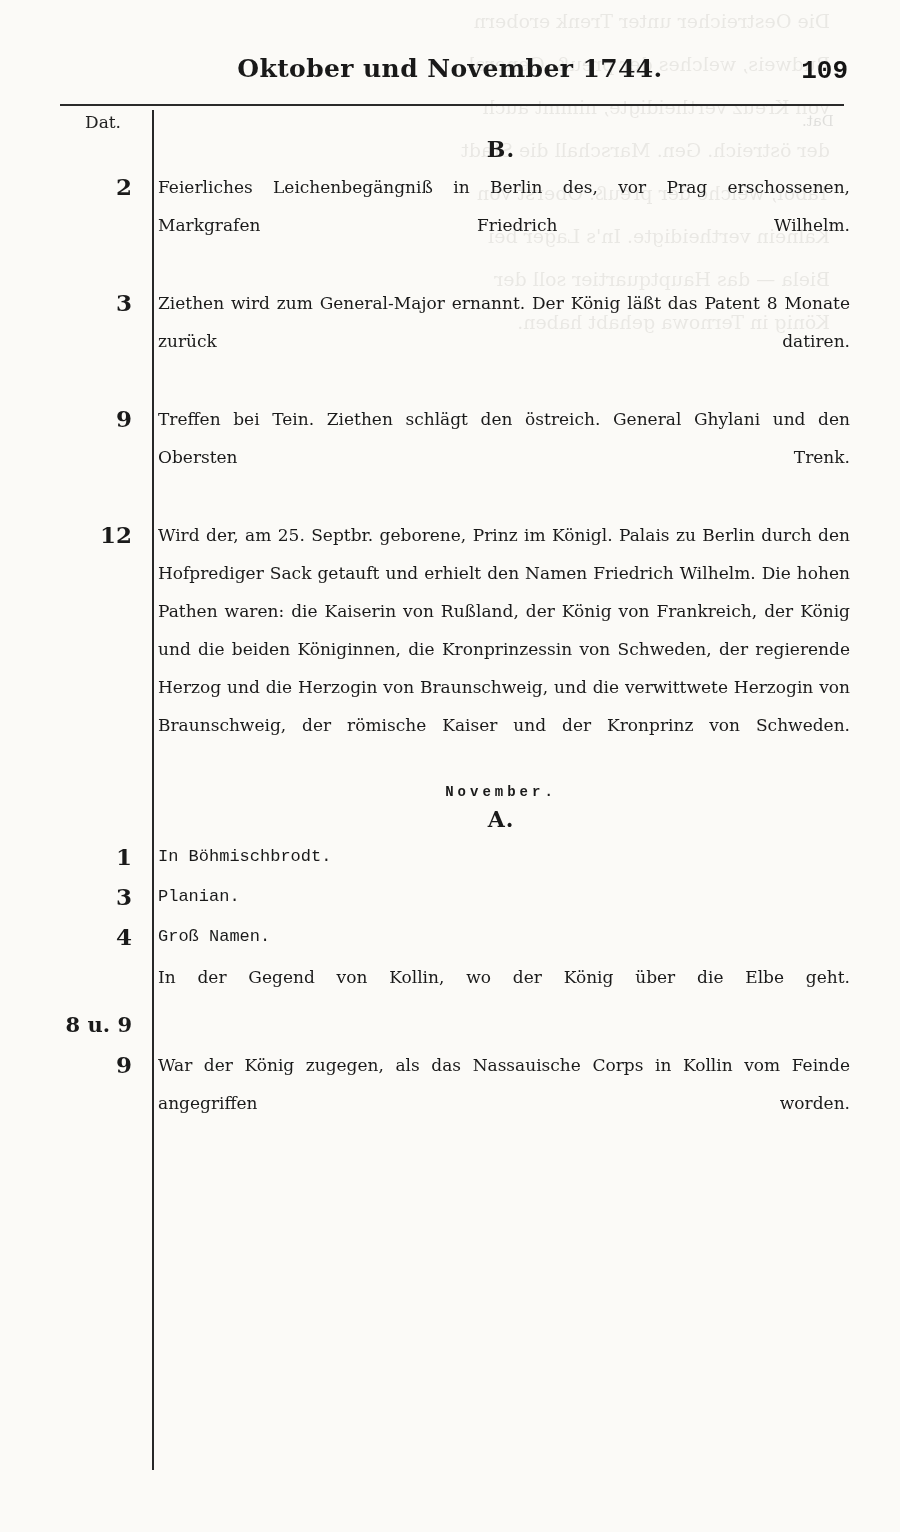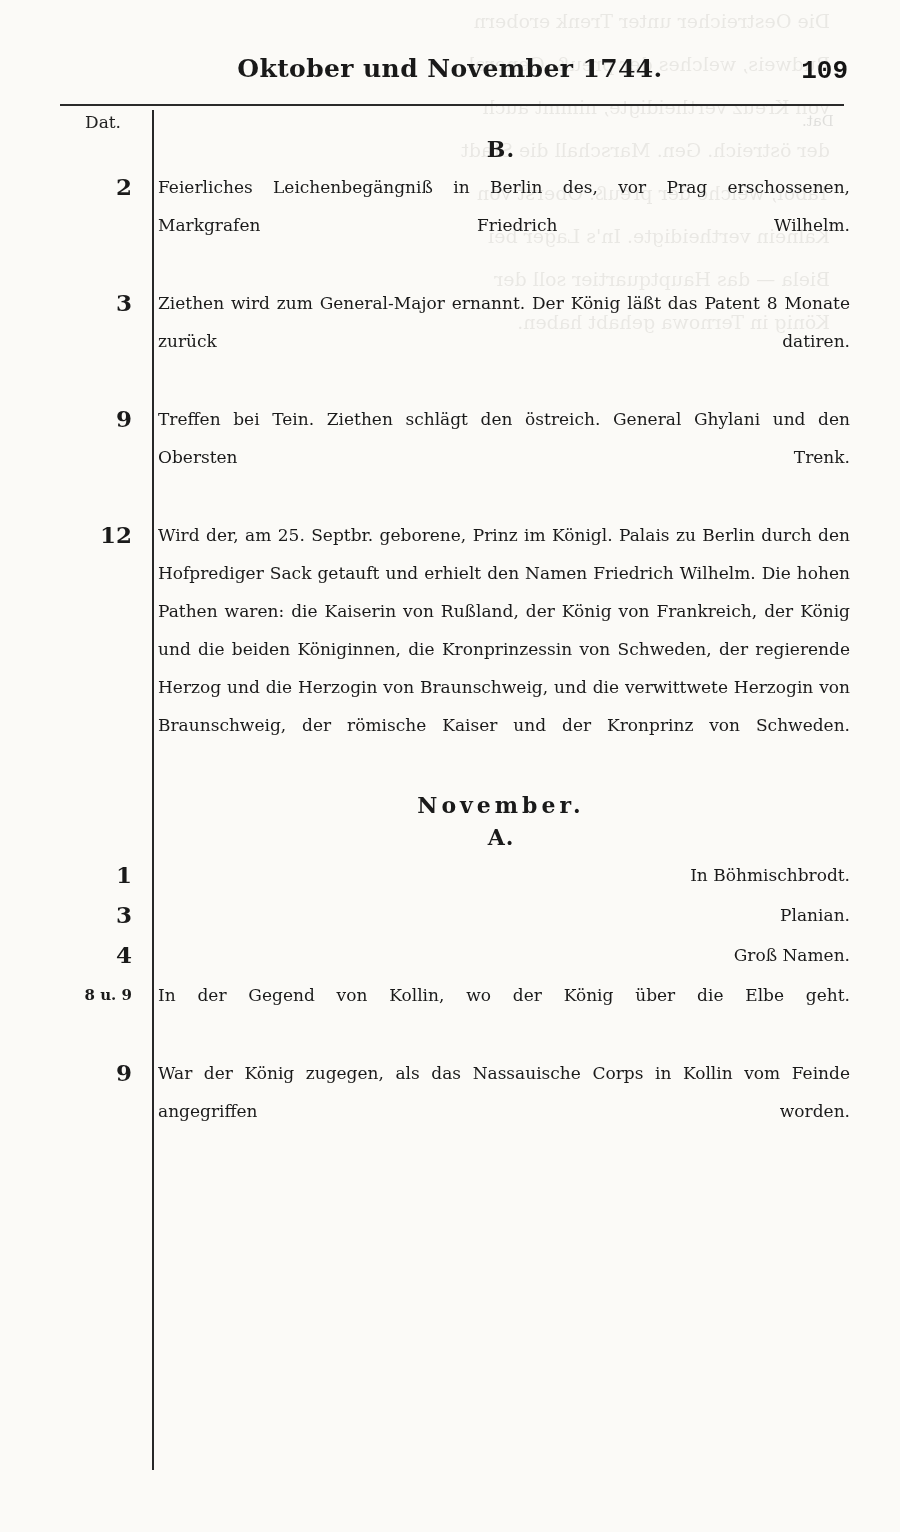--- a/index.html
+++ b/index.html
@@ -105,59 +105,61 @@
 
   .centered {
     text-align: center;
     font-weight: bold;
     font-size: 22px;
     letter-spacing: 1px;
     margin: 4px 0 6px 0;
     padding-left: 92px;
   }
   .centered.month {
-    font-size: 22px;
+    font-size: 14px;
     letter-spacing: 4px;
     font-weight: bold;
-    margin-top: 10px;
+    margin-top: 2px;
+    font-family: Liberation Mono, monospace;
   }
 
   .row {
     display: flex;
     align-items: flex-start;
     margin-bottom: 2px;
   }
   .date {
     width: 86px;
     flex: 0 0 86px;
     text-align: right;
     padding-right: 14px;
     font-weight: bold;
     font-size: 23px;
     line-height: 38px;
     box-sizing: border-box;
   }
   .date.small {
-    font-size: 15px;
+    font-size: 21px;
+    margin-top: 48px;
   }
   .text {
     flex: 1;
     padding-left: 12px;
     font-size: 17px;
     line-height: 38px;
     text-align: justify;
     text-justify: inter-word;
     hyphens: manual;
   }
   .text::after {
     content: "";
     display: inline-block;
     width: 100%;
   }
-  .nojust { text-align: right; }
+  .nojust { text-align: left; font-family: Liberation Mono, monospace; }
   .nojust::after { content: none; }
 </style>
 </head>
 <body>
 
 <div class="page">
 
   <div class="bleed" aria-hidden="true">
     <div>Die Oestreicher unter Trenk erobern</div>
     <div>Budweis, welches der preuß. General</div>

